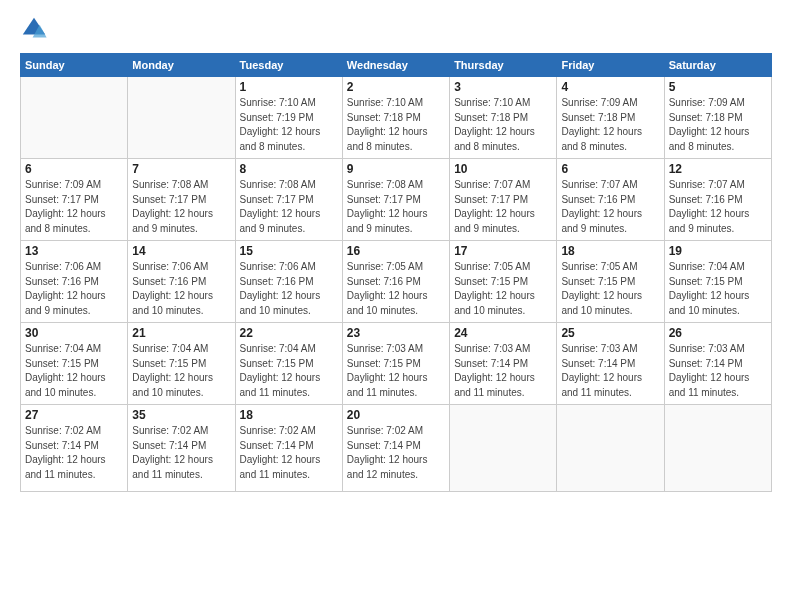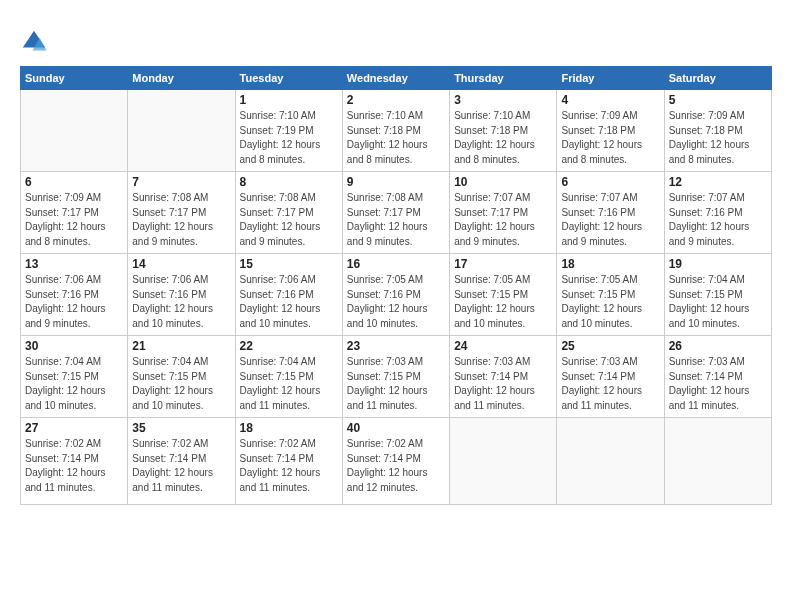--- a/index.html
+++ b/index.html
@@ -6,21 +6,21 @@
     body {
       width: 792px;
       height: 612px;
       font-family: Arial, sans-serif;
       background: #fff;
       overflow: hidden;
     }
     .page {
       width: 792px;
       height: 612px;
-      padding: 28px 20px 10px 20px;
+      padding: 15px 20px 10px 20px;
     }
     .header {
       display: flex;
       justify-content: space-between;
       align-items: flex-start;
       margin-bottom: 10px;
     }
     .logo {
       display: flex;
       align-items: center;
@@ -247,21 +247,21 @@
           </td>
           <td>
             <span class="day-number">35</span>
             <div class="day-info">Sunrise: 7:02 AM<br>Sunset: 7:14 PM<br>Daylight: 12 hours and 11 minutes.</div>
           </td>
           <td>
             <span class="day-number">18</span>
             <div class="day-info">Sunrise: 7:02 AM<br>Sunset: 7:14 PM<br>Daylight: 12 hours and 11 minutes.</div>
           </td>
           <td>
-            <span class="day-number">40</span>
+            <span class="day-number">20</span>
             <div class="day-info">Sunrise: 7:02 AM<br>Sunset: 7:14 PM<br>Daylight: 12 hours and 12 minutes.</div>
           </td>
           <td class="empty"></td>
           <td class="empty"></td>
           <td class="empty"></td>
         </tr>
       </tbody>
   </table>
 </div>
 

